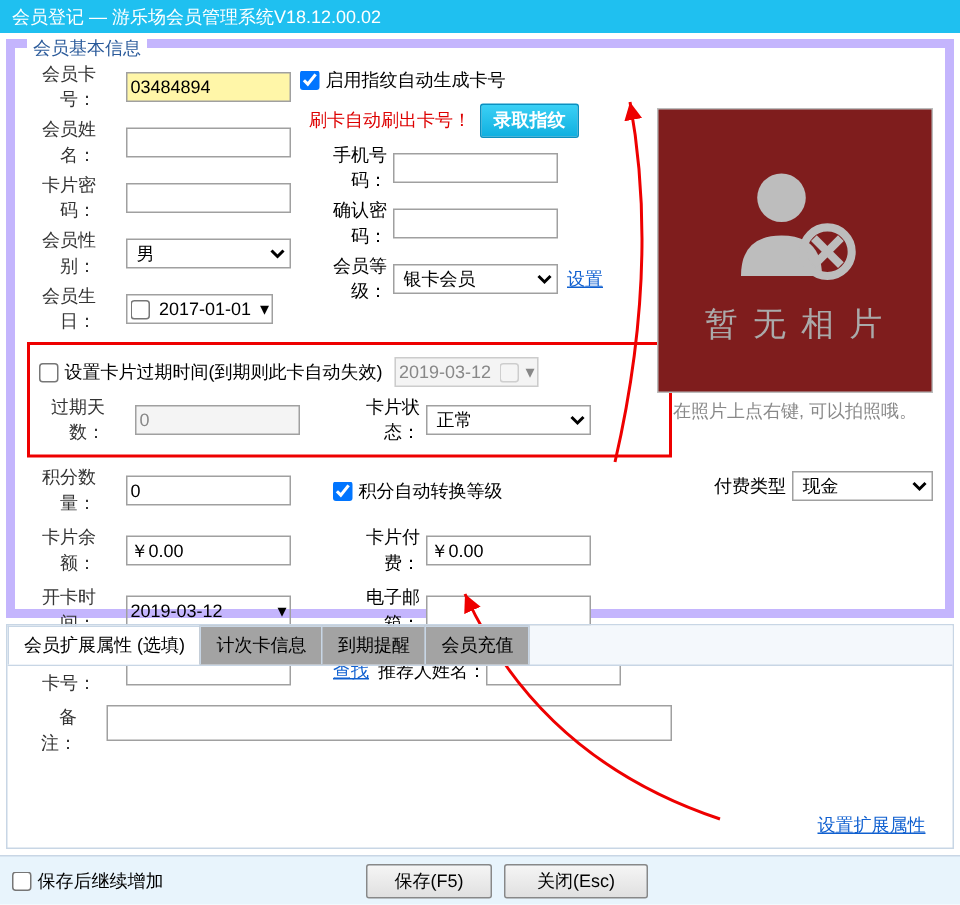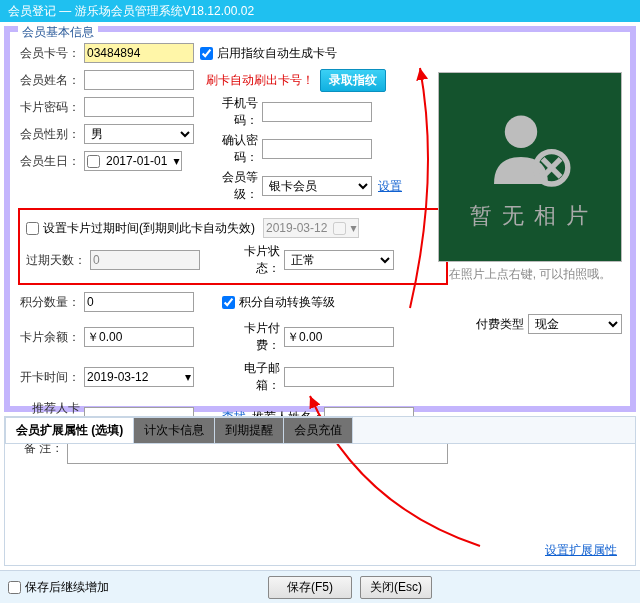--- a/index.html
+++ b/index.html
@@ -1,40 +1,40 @@
 <!DOCTYPE html>
 <html><head>
 <meta charset="utf-8">
 <style>
 * { box-sizing: border-box; margin: 0; padding: 0; }
 body { font-family: "Microsoft YaHei", SimSun, sans-serif; font-size: 12px; background: #fff; width: 640px; height: 603px; overflow: hidden; }
 .titlebar { background: #1fc0f0; color: #fff; padding: 4px 8px; font-size: 12px; height: 22px; line-height: 14px; overflow: hidden; }
 .groupbox { border: 6px solid #c4b5fd; margin: 4px 4px 0 4px; padding: 6px 8px 8px; position: relative; }
 .group-title { position: absolute; top: -8px; left: 8px; background: #fff; padding: 0 4px; color: #2a5a9a; }
 .row { display: flex; align-items: center; margin: 3px 0; min-height: 24px; }
-.label { width: 66px; text-align: right; padding-right: 4px; color: #333; }
+.label { width: 66px; text-align: right; padding-right: 20px; color: #333; }
 input[type="text"], input[type="password"], select { height: 20px; border: 1px solid #a0a0a0; background: #fff; padding: 0 2px; font-size: 12px; }
 input.hl { background: #fff6a8; }
 .field { width: 110px; }
 .note { color: #d00; font-size: 12px; margin: 0 6px; }
 .btn { background: linear-gradient(#f5f5f5,#e0e0e0); border: 1px solid #888; padding: 2px 8px; font-size: 12px; border-radius: 2px; cursor: pointer; }
 .btn-primary { background: linear-gradient(#3bd0f5,#10b0e0); color: #fff; border: 1px solid #0a90c0; font-weight: bold; }
 .link { color: #1060d0; text-decoration: underline; cursor: pointer; white-space: nowrap; }
 .photo-panel { position: absolute; right: 8px; top: 4px; width: 184px; }
-.photo-box { width: 184px; height: 190px; border: 1px solid #bbb; background: #14532d; display: flex; flex-direction: column; align-items: center; justify-content: center; margin-top: 36px; }
+.photo-box { width: 184px; height: 190px; border: 1px solid #bbb; background: #7f1d1d; display: flex; flex-direction: column; align-items: center; justify-content: center; margin-top: 36px; }
 .photo-text { color: #aaa; font-size: 22px; letter-spacing: 2px; margin-top: 8px; }
 .photo-tip { text-align: center; color: #888; margin-top: 4px; font-size: 12px; }
 .red-box { border: 2px solid #e00; padding: 3px 4px; margin: 2px 0; }
 .left-col { display: flex; flex-direction: column; width: 430px; }
 .two-col { display: flex; }
 .col2-label { width: 62px; text-align: right; padding-right: 4px; }
 .tabs { margin: 4px; border: 1px solid #c8d6e5; height: 150px; position: relative; }
 .tabstrip { display: flex; border-bottom: 1px solid #c8d6e5; background: #f4f8fc; }
-.tab { padding: 4px 10px; border: 1px solid #c8d6e5; border-bottom: none; margin-right: -1px; background: #737373; cursor: pointer; }
-.tab.active { background: #fff; font-weight: bold; }
+.tab { padding: 4px 10px; border: 1px solid #c8d6e5; border-bottom: none; margin-right: -1px; background: #a3a3a3; cursor: pointer; }
+.tab.active { background: #fff; font-weight: normal; }
 .bottombar { background: #e8f4fc; border-top: 1px solid #c8d6e5; padding: 5px 8px; display: flex; align-items: center; }
 .spacer { flex: 1; }
 textarea { border: 1px solid #a0a0a0; font-size: 12px; resize: none; }
 .arrow { pointer-events: none; }
 .pay-row { display:flex; align-items:center; position:absolute; right:8px; top: 282px; }
 .ext-link { position:absolute; right: 18px; bottom: 6px; }
 </style>
 </head>
 <body>
 
@@ -197,14 +197,14 @@
     <div class="tab">会员充值</div>
   </div>
   <a class="link ext-link">设置扩展属性</a>
 </div>
 
 <div class="bottombar">
   <input type="checkbox" style="">
   <span style="margin-left:4px;">保存后继续增加</span>
   <span class="spacer"></span>
   <button class="btn" style="margin-right:8px;width:84px;">保存(F5)</button>
-  <button class="btn" style="width:72px;margin-right:200px;">关闭(Esc)</button>
+  <button class="btn" style="width:96px;margin-right:200px;">关闭(Esc)</button>
 </div>
 
 </body></html>

